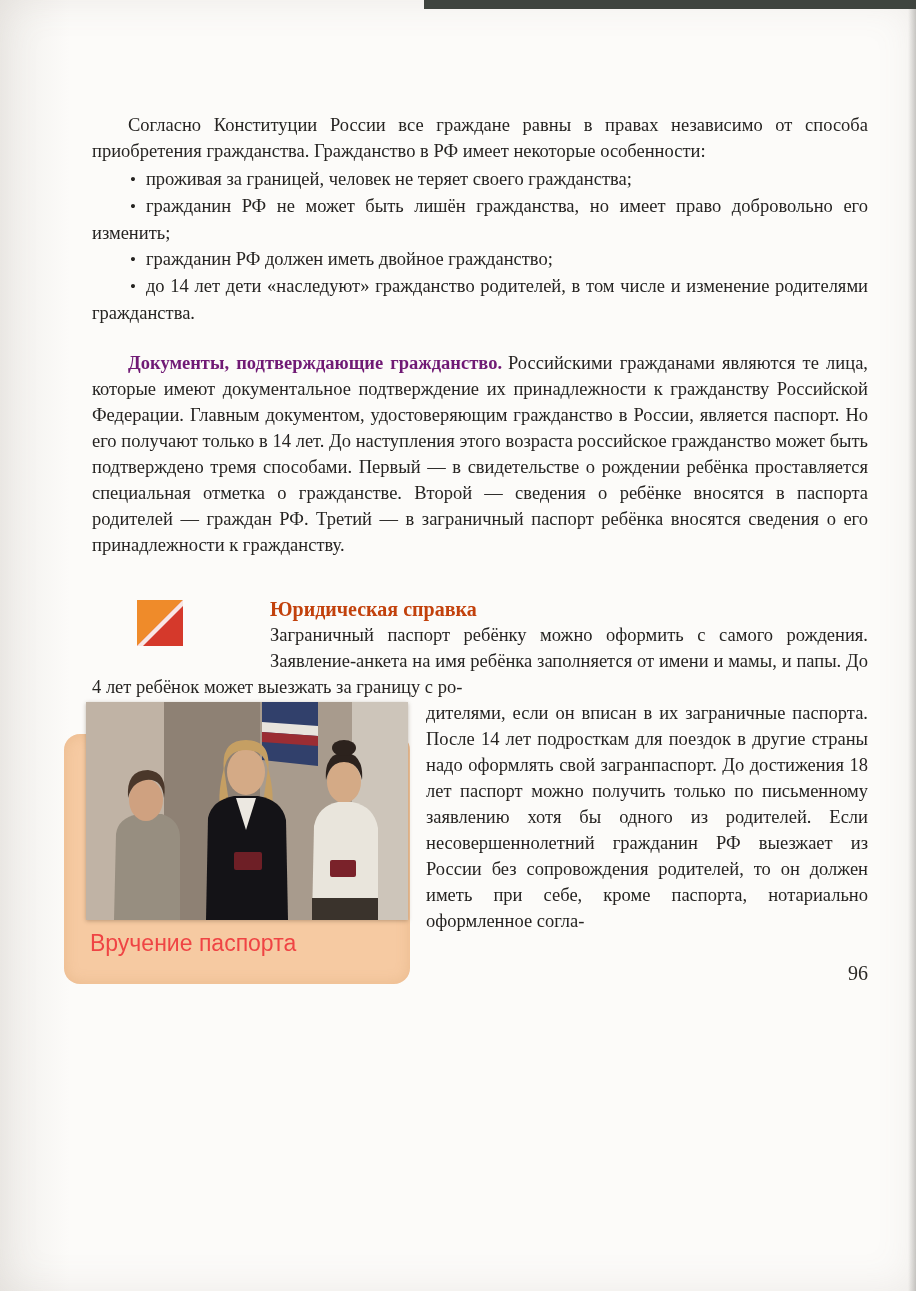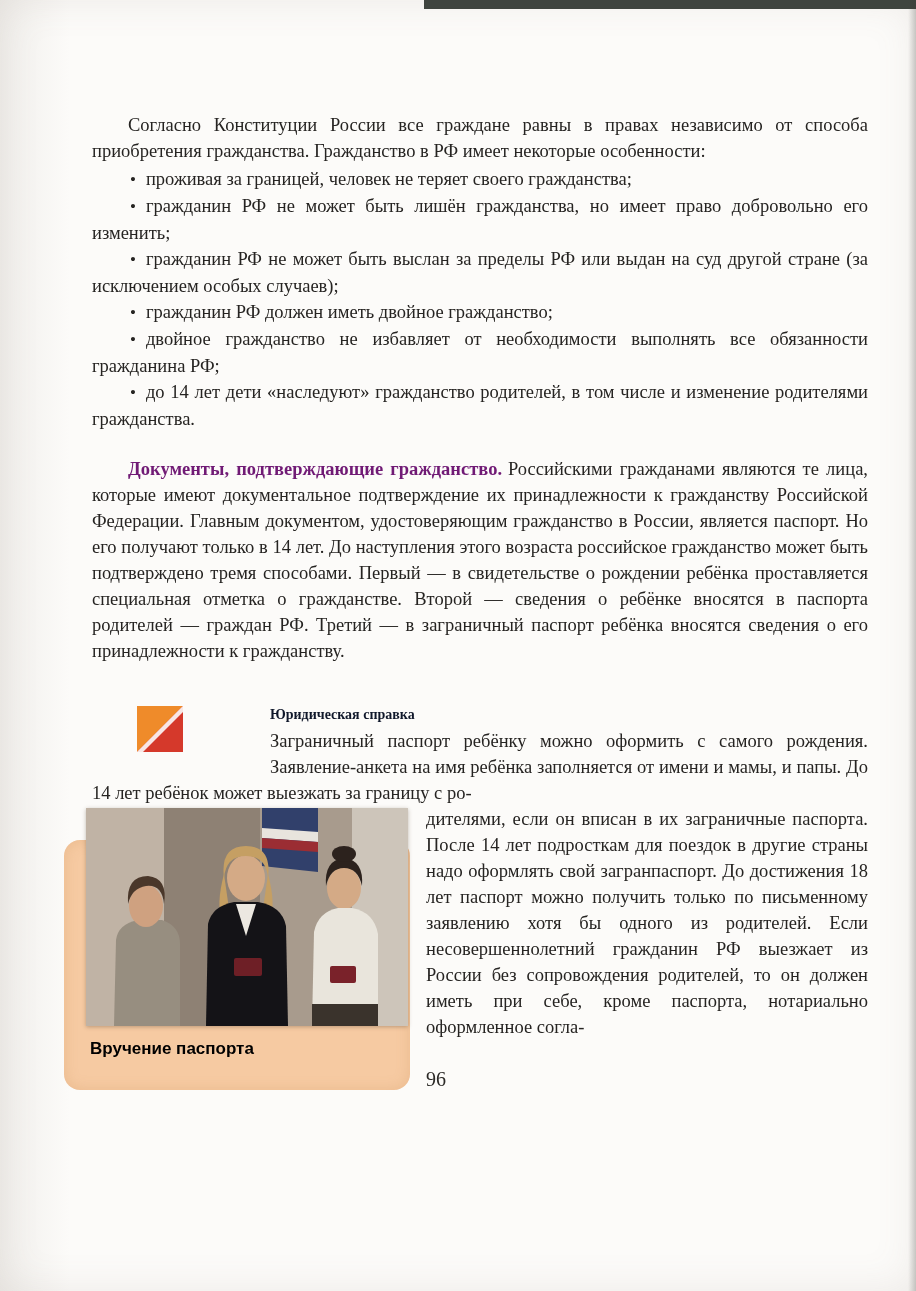--- a/index.html
+++ b/index.html
@@ -44,50 +44,50 @@
   .bullet .dot{ margin-right:10px; font-size:17px; }
 
   .lead{ font-weight:bold; color:#701a75; margin-right:6px; }
 
   .legal{ margin-top:38px; }
   .legal-icon{
     float:left; width:46px; height:46px;
     margin:4px 87px 10px 45px;
   }
   .legal-title{
-    font-weight:bold; font-size:14px; color:#0f172a;
+    font-weight:bold; font-size:20px; color:#c2410c;
     margin:0 0 4px 0; text-indent:0;
   }
   .legal p{ margin:0; }
 
   .photo-wrap{
     float:left; position:relative;
     width:350px; height:292px;
     margin:2px 12px 4px -28px;
   }
   .photo-bg{
     position:absolute; left:0; top:32px; width:346px; height:250px;
     background:#f6caa2; border-radius:16px;
     box-shadow:inset 0 0 14px rgba(200,140,80,.25);
   }
   .photo{
     position:absolute; left:22px; top:0; width:322px; height:218px;
     overflow:hidden; box-shadow:0 1px 4px rgba(80,60,40,.35);
   }
   .photo-caption{
     position:absolute; left:26px; top:228px;
-    color:#000000; font-weight:bold; font-size:17px;
+    color:#ef4444; font-weight:normal; font-size:23px;
     font-family:"Liberation Sans","DejaVu Sans",sans-serif;
   }
 
   .page-number{
     clear:none;
     margin:26px 0 0 40px;
     font-size:20px; color:#2b2926;
-    text-align:left; text-indent:0;
+    text-align:right; text-indent:0;
   }
 </style>
 </head>
 <body>
 
 <div class="page">
 
   <div class="scan-strip-top"></div>
   <div class="scan-edge-right"></div>
   <div class="scan-edge-left"></div>
@@ -97,48 +97,42 @@
     <p class="para">Согласно Конституции России все граждане равны в правах независимо от способа приобретения гражданства. Гражданство в РФ имеет некоторые особенности:</p>
 
     <div>
       <div class="bullet">
         <span class="dot">•</span><span>проживая за границей, человек не теряет своего гражданства;</span>
       </div>
       <div class="bullet">
         <span class="dot">•</span><span>гражданин РФ не может быть лишён гражданства, но имеет право добровольно его изменить;</span>
       </div>
       <div class="bullet">
-        <span class="dot">•</span><span>гражданин РФ не может быть выслан за пределы РФ или выдан на суд другой стране (за исключением особых случаев);</span>
-      </div>
-      <div class="bullet">
         <span class="dot">•</span><span>гражданин РФ должен иметь двойное гражданство;</span>
-      </div>
-      <div class="bullet">
-        <span class="dot">•</span><span>двойное гражданство не избавляет от необходимости выполнять все обязанности гражданина РФ;</span>
       </div>
       <div class="bullet">
         <span class="dot">•</span><span>до 14 лет дети «наследуют» гражданство родителей, в том числе и изменение родителями гражданства.</span>
       </div>
     </div>
 
     <p class="para gap-top">
       <span class="lead">Документы, подтверждающие гражданство.</span><span>Российскими гражданами являются те лица, которые имеют документальное подтверждение их принадлежности к гражданству Российской Федерации. Главным документом, удостоверяющим гражданство в России, является паспорт. Но его получают только в 14 лет. До наступления этого возраста российское гражданство может быть подтверждено тремя способами. Первый — в свидетельстве о рождении ребёнка проставляется специальная отметка о гражданстве. Второй — сведения о ребёнке вносятся в паспорта родителей — граждан РФ. Третий — в заграничный паспорт ребёнка вносятся сведения о его принадлежности к гражданству.</span>
     </p>
 
 
     <div class="legal">
       <div class="legal-icon">
         <svg width="46" height="46" viewBox="0 0 46 46">
           <polygon points="0,0 46,0 0,46" fill="#ef8b2a"></polygon>
           <polygon points="46,0 46,46 0,46" fill="#d5392b"></polygon>
           <polygon points="46,0 0,46 3,49 49,3" fill="#fcfbf9" opacity="0.9"></polygon>
         </svg>
       </div>
       <p class="legal-title">Юридическая справка</p>
-      <p>Заграничный паспорт ребёнку можно оформить с самого рождения. Заявление-анкета на имя ребёнка заполняется от имени и мамы, и папы. До 14 лет ребёнок может выезжать за границу с ро-</p>
+      <p>Заграничный паспорт ребёнку можно оформить с самого рождения. Заявление-анкета на имя ребёнка заполняется от имени и мамы, и папы. До 4 лет ребёнок может выезжать за границу с ро-</p>
 
       <div>
         <div class="photo-wrap">
           <div class="photo-bg"></div>
           <div class="photo">
             <svg width="322" height="218" viewBox="0 0 322 218">
               <rect x="0" y="0" width="322" height="218" fill="#a89b8d"></rect>
               <rect x="0" y="0" width="78" height="218" fill="#c0b3a5"></rect>
               <rect x="78" y="0" width="96" height="218" fill="#8e8174"></rect>
               <rect x="266" y="0" width="56" height="218" fill="#cdc5ba"></rect>

